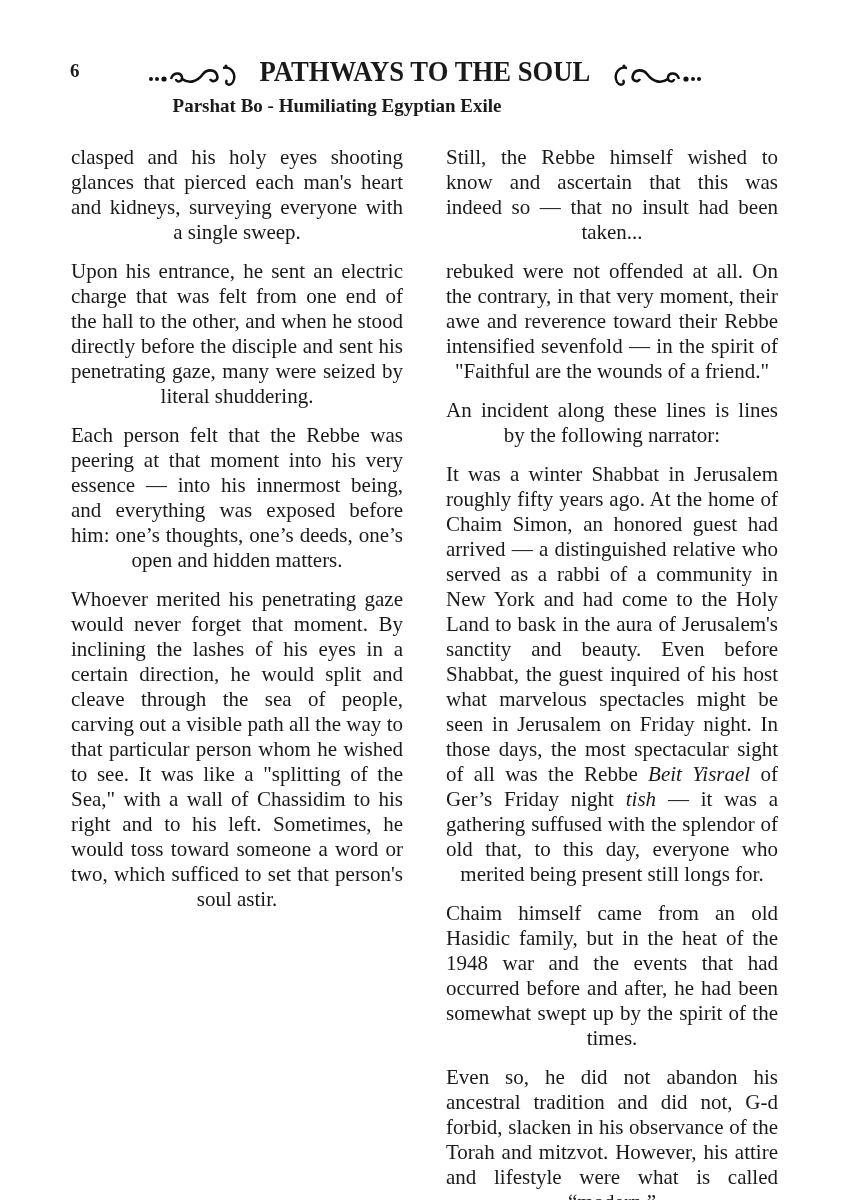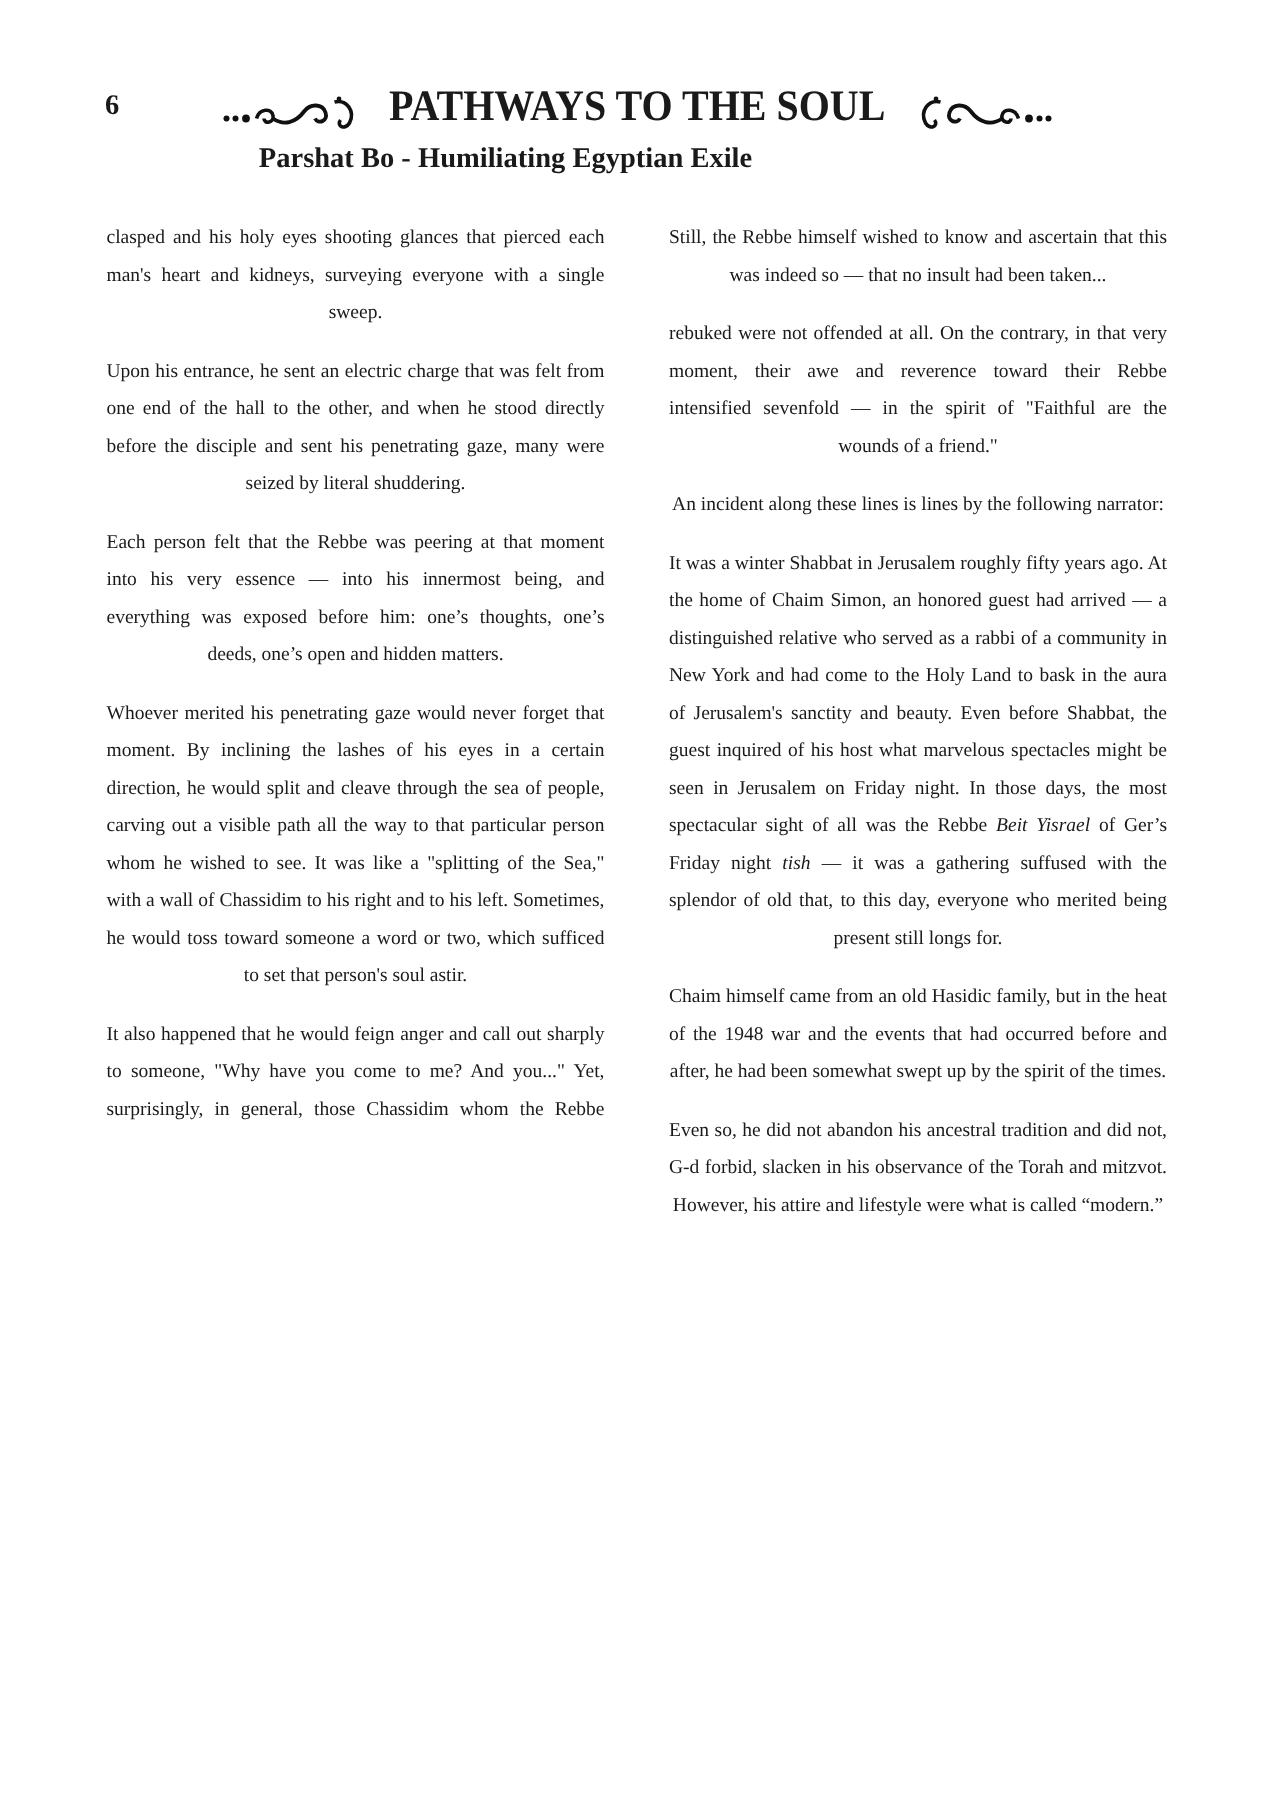--- a/index.html
+++ b/index.html
@@ -16,21 +16,21 @@
     font-family: "Liberation Serif", serif; font-weight: bold; font-size: 29px;
     letter-spacing: 0px; white-space: nowrap; transform: scaleX(0.92);
   }
   .ornament { width: 92px; height: 26px; display: block; }
   .subtitle {
     position: absolute; left: 0; width: 674px; top: 95px; text-align: center;
     font-family: "Liberation Serif", serif; font-weight: bold; font-size: 19px;
   }
   .column {
     position: absolute; top: 145px; width: 332px;
-    font-family: "Liberation Serif", serif; font-size: 13px; line-height: 25px;
+    font-family: "Liberation Serif", serif; font-size: 21px; line-height: 25px;
   }
   .col-left { left: 71px; }
   .col-right { left: 446px; }
   .para {
     margin: 0 0 14px 0; text-align: justify; text-align-last: center;
     hyphens: none;
   }
   .para em { font-style: italic; }
 </style>
 </head>
@@ -60,21 +60,20 @@
   </svg>
 </div>
 
 <div class="subtitle">Parshat Bo - Humiliating Egyptian Exile</div>
 
 <div class="column col-left">
   <p class="para">clasped and his holy eyes shooting glances that pierced each man's heart and kidneys, surveying everyone with a single sweep.</p>
   <p class="para">Upon his entrance, he sent an electric charge that was felt from one end of the hall to the other, and when he stood directly before the disciple and sent his penetrating gaze, many were seized by literal shuddering.</p>
   <p class="para">Each person felt that the Rebbe was peering at that moment into his very essence — into his innermost being, and everything was exposed before him: one’s thoughts, one’s deeds, one’s open and hidden matters.</p>
   <p class="para">Whoever merited his penetrating gaze would never forget that moment. By inclining the lashes of his eyes in a certain direction, he would split and cleave through the sea of people, carving out a visible path all the way to that particular person whom he wished to see. It was like a "splitting of the Sea," with a wall of Chassidim to his right and to his left. Sometimes, he would toss toward someone a word or two, which sufficed to set that person's soul astir.</p>
-  <p class="para" style="text-align-last: justify;">It also happened that he would feign anger and call out sharply to someone, "Why have you come to me? And you..." Yet, surprisingly, in general, those Chassidim whom the Rebbe</p>
 </div>
 
 <div class="column col-right">
   <p class="para">Still, the Rebbe himself wished to know and ascertain that this was indeed so — that no insult had been taken...</p>
   <p class="para">rebuked were not offended at all. On the contrary, in that very moment, their awe and reverence toward their Rebbe intensified sevenfold — in the spirit of "Faithful are the wounds of a friend."</p>
   <p class="para">An incident along these lines is lines by the following narrator:</p>
   <p class="para"><span>It was a winter Shabbat in Jerusalem roughly fifty years ago. At the home of Chaim Simon, an honored guest had arrived — a distinguished relative who served as a rabbi of a community in New York and had come to the Holy Land to bask in the aura of Jerusalem's sanctity and beauty. Even before Shabbat, the guest inquired of his host what marvelous spectacles might be seen in Jerusalem on Friday night. In those days, the most spectacular sight of all was the Rebbe </span><em>Beit Yisrael</em><span> of Ger’s Friday night </span><em>tish</em><span> — it was a gathering suffused with the splendor of old that, to this day, everyone who merited being present still longs for.</span></p>
   <p class="para">Chaim himself came from an old Hasidic family, but in the heat of the 1948 war and the events that had occurred before and after, he had been somewhat swept up by the spirit of the times.</p>
   <p class="para">Even so, he did not abandon his ancestral tradition and did not, G-d forbid, slacken in his observance of the Torah and mitzvot. However, his attire and lifestyle were what is called “modern.”</p>
 </div>

